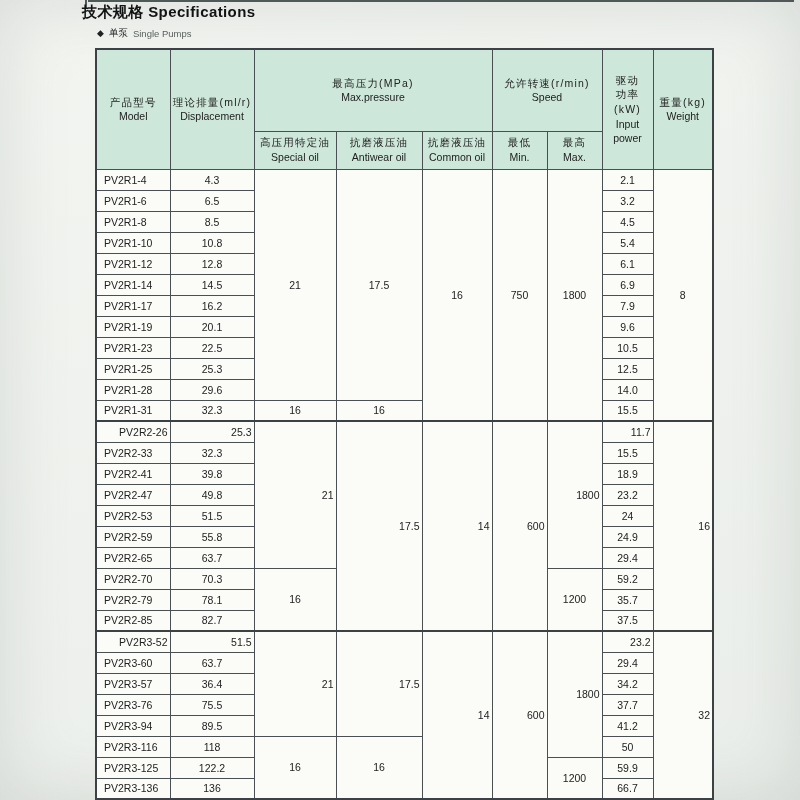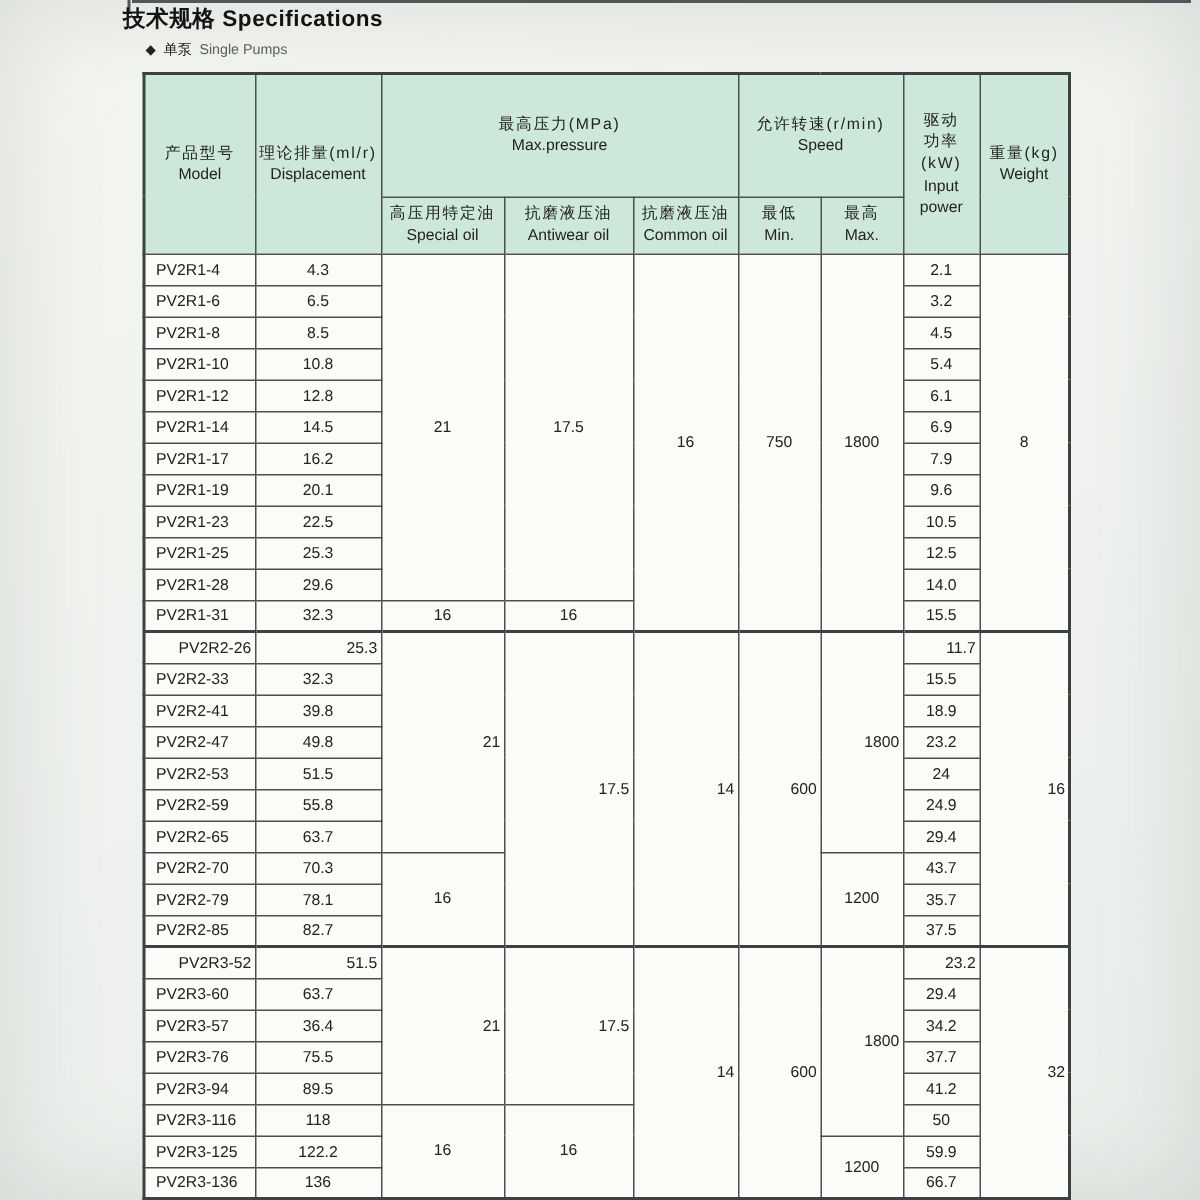--- a/index.html
+++ b/index.html
@@ -235,21 +235,21 @@
         <tr>
           <td class="model">PV2R2-65</td>
           <td>63.7</td>
           <td>29.4</td>
         </tr>
         <tr>
           <td class="model">PV2R2-70</td>
           <td>70.3</td>
           <td rowspan="3">16</td>
           <td rowspan="3">1200</td>
-          <td>43.7</td>
+          <td>59.2</td>
         </tr>
         <tr>
           <td class="model">PV2R2-79</td>
           <td>78.1</td>
           <td>35.7</td>
         </tr>
         <tr>
           <td class="model">PV2R2-85</td>
           <td>82.7</td>
           <td>37.5</td>

